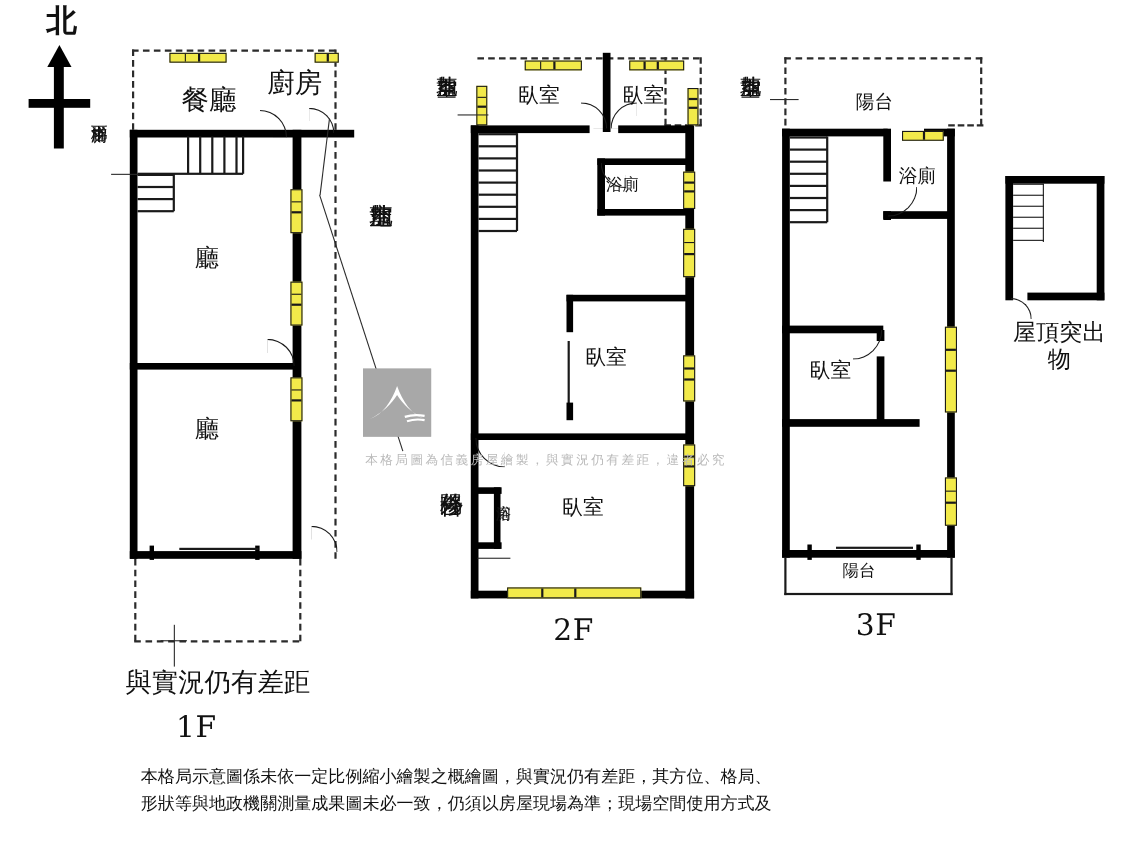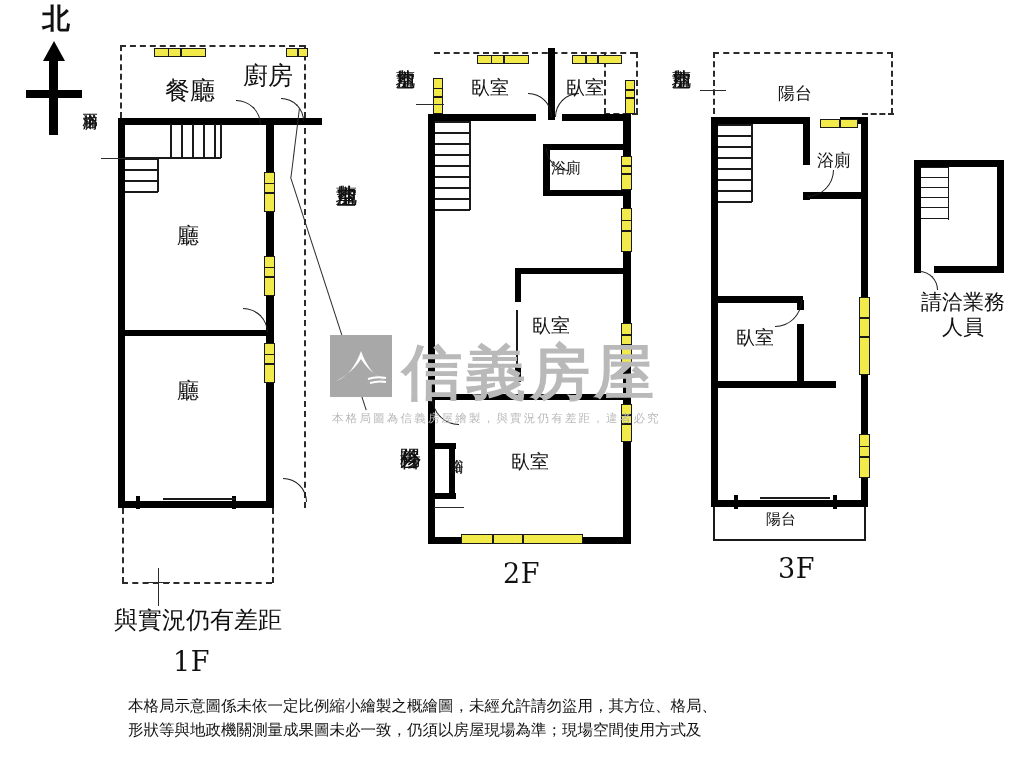--- a/index.html
+++ b/index.html
@@ -134,21 +134,21 @@
     <div class="leader" style="left:101px;top:158px;width:25px;"></div>
 
     <div class="lbl vert" style="left:335px;top:168px;font-size:21px;">空地加蓋</div>
     <div class="leader-d" style="left:300px;top:108px;width:70px;transform:rotate(97deg);"></div>
     <div class="leader-d" style="left:291px;top:177px;width:245px;transform:rotate(72deg);"></div>
 
     <div class="lbl" style="left:114px;top:608px;font-size:24px;">與實況仍有差距</div>
     <div class="leader-v" style="left:158px;top:568px;height:38px;"></div>
     <div class="leader" style="left:146px;top:582px;width:24px;"></div>
 
-    <div class="floor-lbl" style="left:173px;top:646px;">1F</div>
+    <div class="floor-lbl" style="left:160px;top:646px;">1F</div>
   </div>
 
   <div style="position:absolute;left:0;top:0;width:680px;height:620px;">
 
     <div class="dash-h" style="left:434px;top:52px;width:202px;"></div>
     <div class="dash-v" style="left:636px;top:52px;height:62px;"></div>
     <div class="dash-h" style="left:604px;top:113px;width:34px;"></div>
     <div class="dash-v" style="left:604px;top:52px;height:62px;"></div>
 
     <div class="win h three" style="left:477px;top:55px;width:52px;height:9px;"></div>
@@ -286,34 +286,33 @@
     <div class="stairs" style="left:21px;top:17px;width:28px;height:53px;">
       <div class="thin" style="left:0;top:0px;width:28px;height:1.3px;"></div>
       <div class="thin" style="left:0;top:10px;width:28px;height:1.3px;"></div>
       <div class="thin" style="left:0;top:20px;width:28px;height:1.3px;"></div>
       <div class="thin" style="left:0;top:30px;width:28px;height:1.3px;"></div>
       <div class="thin" style="left:0;top:40px;width:28px;height:1.3px;"></div>
       <div class="thin" style="left:0;top:51px;width:28px;height:1.3px;"></div>
       <div class="thin" style="left:27px;top:0;width:1.3px;height:53px;"></div>
     </div>
     <div class="door d-tr" style="left:19px;top:121px;width:18px;height:18px;"></div>
-    <div class="lbl" style="left:17px;top:140px;font-size:21px;line-height:1.18;text-align:center;width:92px;white-space:normal;">請洽業務人員</div>
+    <div class="lbl" style="left:17px;top:140px;font-size:21px;line-height:1.18;text-align:center;width:92px;white-space:normal;">屋頂突出物</div>
   </div>
 
   <div id="wm">
     <div class="wm-logo">
       <svg width="62" height="62" viewBox="0 0 62 62" aria-hidden="true">
         <rect width="62" height="62" fill="#a8a8a8"></rect>
         <path d="M6 46 C18 42, 26 30, 31 16 C36 30, 44 42, 56 46 C44 40, 36 32, 31 24 C26 32, 18 40, 6 46 Z" fill="#ffffff"></path>
         <path d="M38 44 C44 42, 50 42, 56 43" stroke="#ffffff" stroke-width="2" fill="none"></path>
         <path d="M40 48 C46 46, 51 46, 56 47" stroke="#ffffff" stroke-width="2" fill="none"></path>
       </svg>
     </div>
-    <div class="wm-text">信義房屋</div>
     <div class="wm-sub">本格局圖為信義房屋繪製，與實況仍有差距，違者必究</div>
   </div>
 
   <div id="disclaimer">
-    <div>本格局示意圖係未依一定比例縮小繪製之概繪圖，未經允許請勿盜用，其方位、格局、</div>
+    <div>本格局示意圖係未依一定比例縮小繪製之概繪圖，與實況仍有差距，其方位、格局、</div>
     <div>形狀等與地政機關測量成果圖未必一致，仍須以房屋現場為準；現場空間使用方式及</div>
   </div>
 
 </div>
 
 </body></html>

